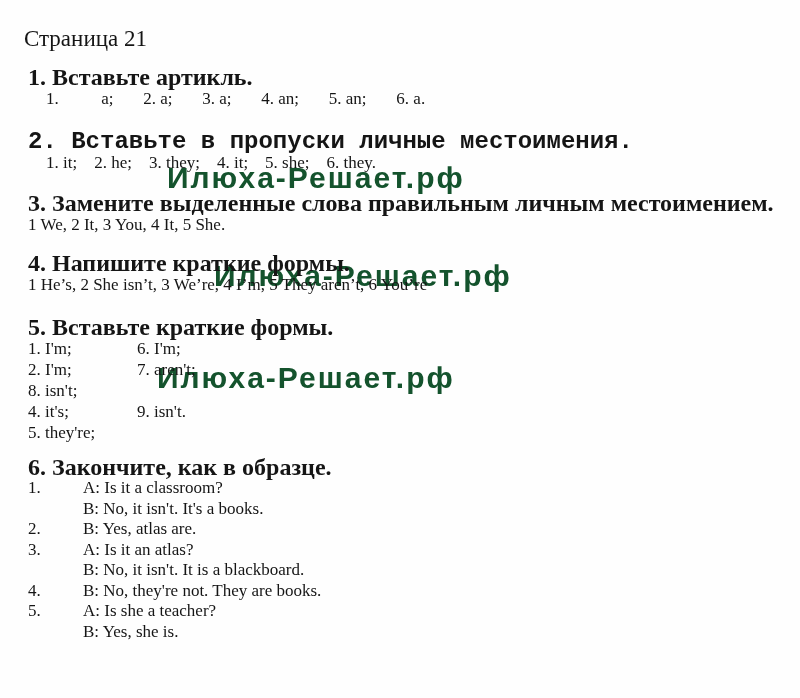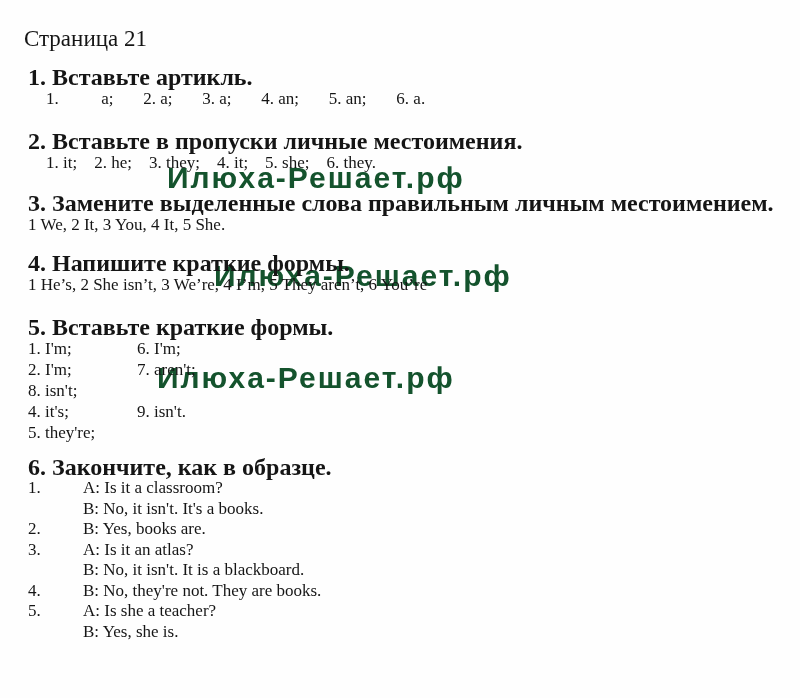--- a/index.html
+++ b/index.html
@@ -36,21 +36,21 @@
     font-weight: bold;
   }
   .answers {
     margin: 0;
   }
   .pre {
     white-space: pre-wrap;
     margin-left: 18px;
   }
   .mt-s1h { margin-top: 18px; }
-  .mt-s2h { margin-top: 22px; }
+  .mt-s2h { margin-top: 22px; font-family: Liberation Mono, monospace; }
   .mt-s3h { margin-top: 20px; }
   .mt-s4h { margin-top: 18px; }
   .mt-s5h { margin-top: 22px; }
   .mt-s6h { margin-top: 14px; }
   .two-col .row5 {
     display: flex;
   }
   .two-col .c1 {
     width: 109px;
     flex: 0 0 109px;
@@ -144,21 +144,21 @@
         <span class="num">1.</span>
         <div class="lines">
           <div>A: Is it a classroom?</div>
           <div>B: No, it isn't. It's a books.</div>
         </div>
       </div>
 
       <div class="dialog-row">
         <span class="num">2.</span>
         <div class="lines">
-          <div>B: Yes, books are.</div>
+          <div>B: Yes, atlas are.</div>
         </div>
       </div>
 
       <div class="dialog-row">
         <span class="num">3.</span>
         <div class="lines">
           <div>A: Is it an atlas?</div>
           <div>B: No, it isn't. It is a blackboard.</div>
         </div>
       </div>

